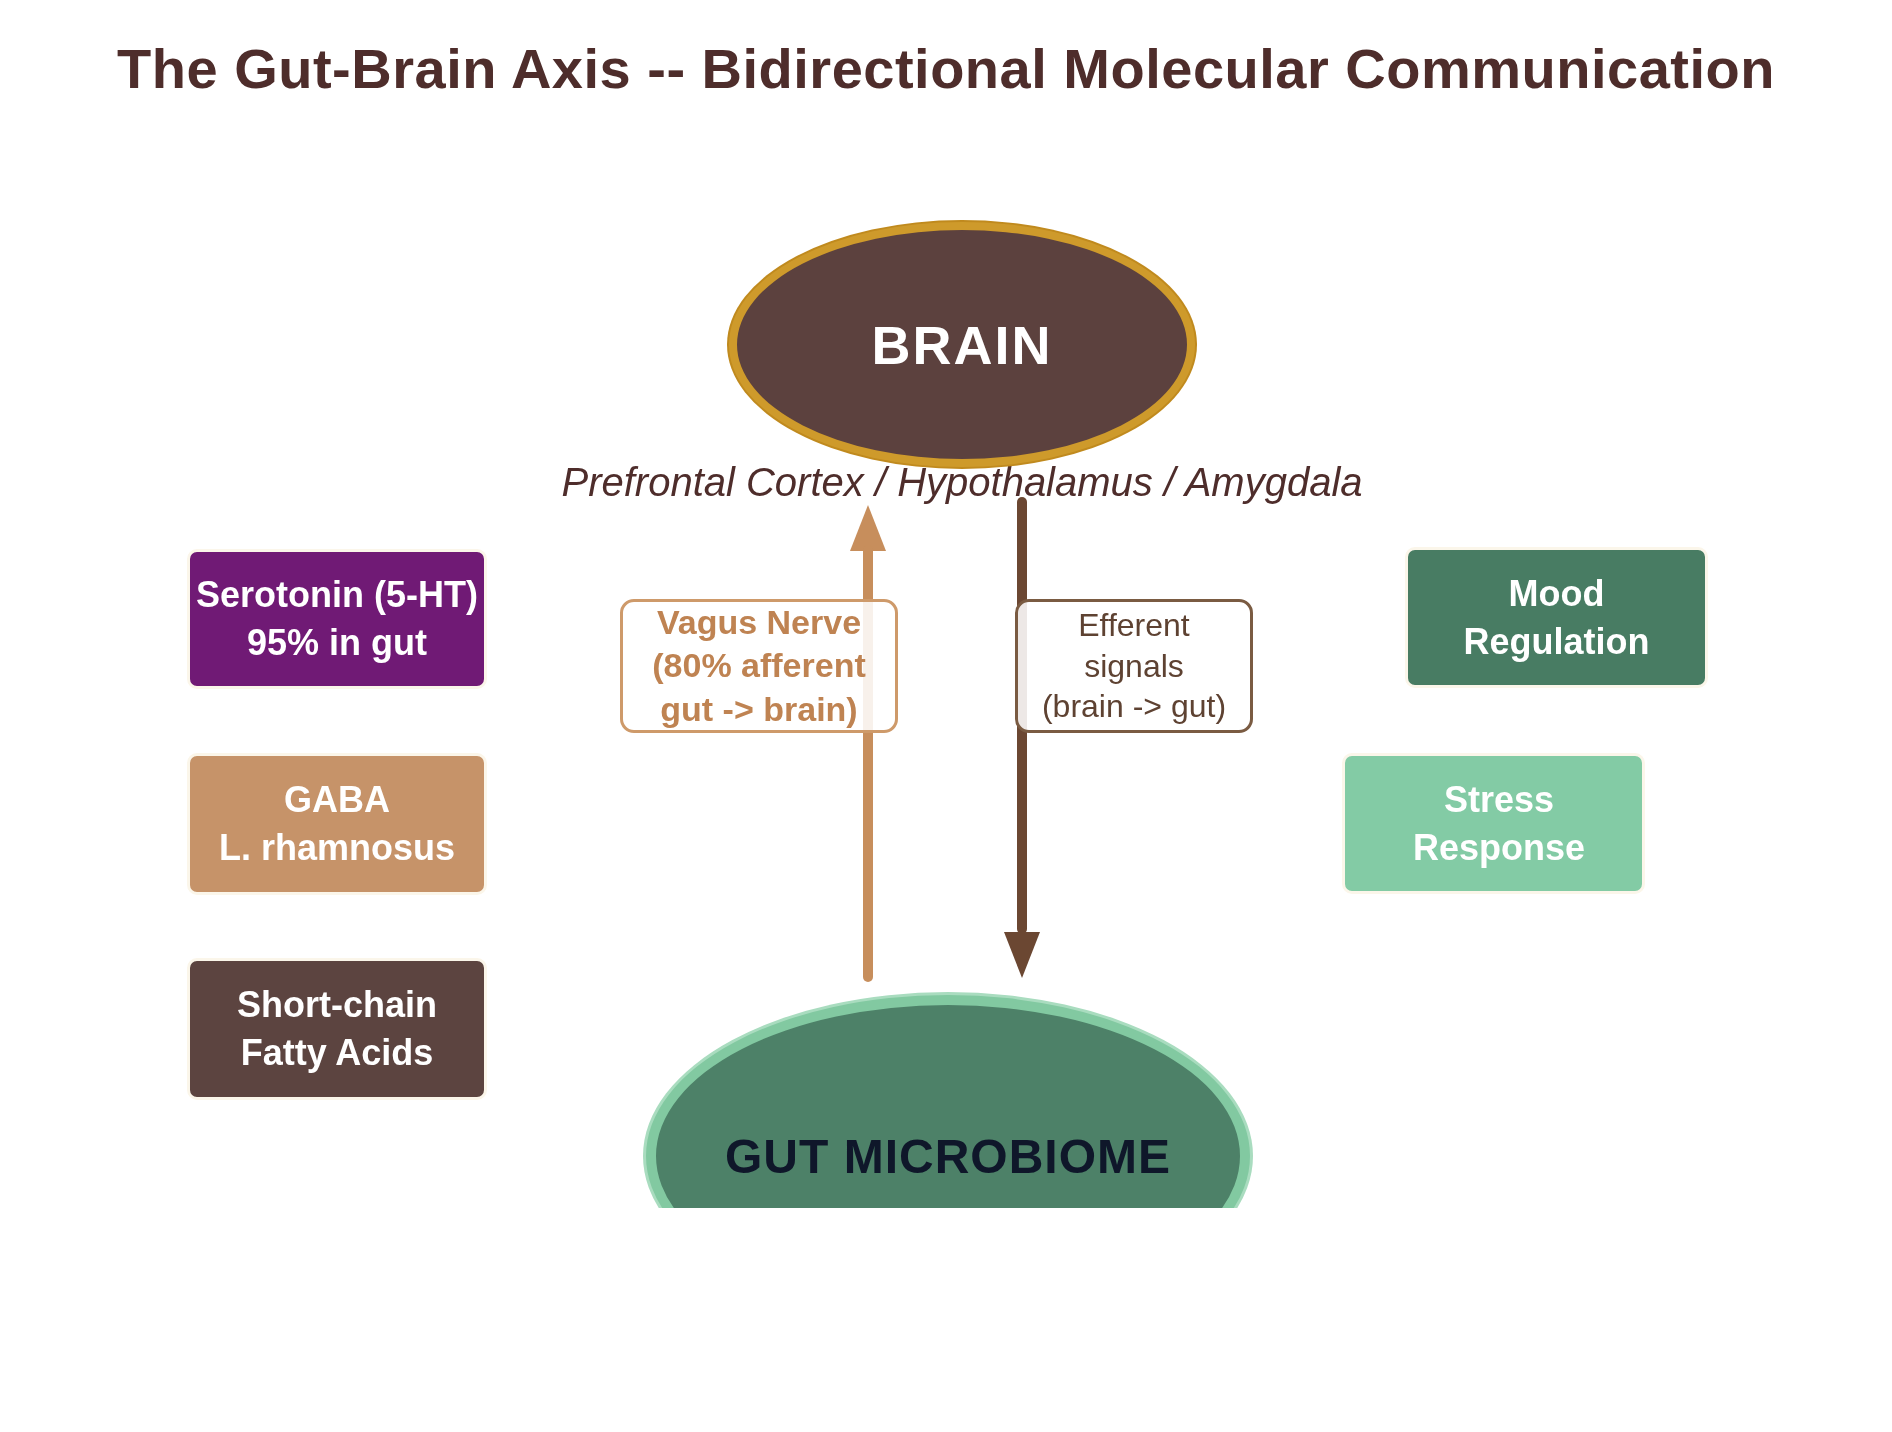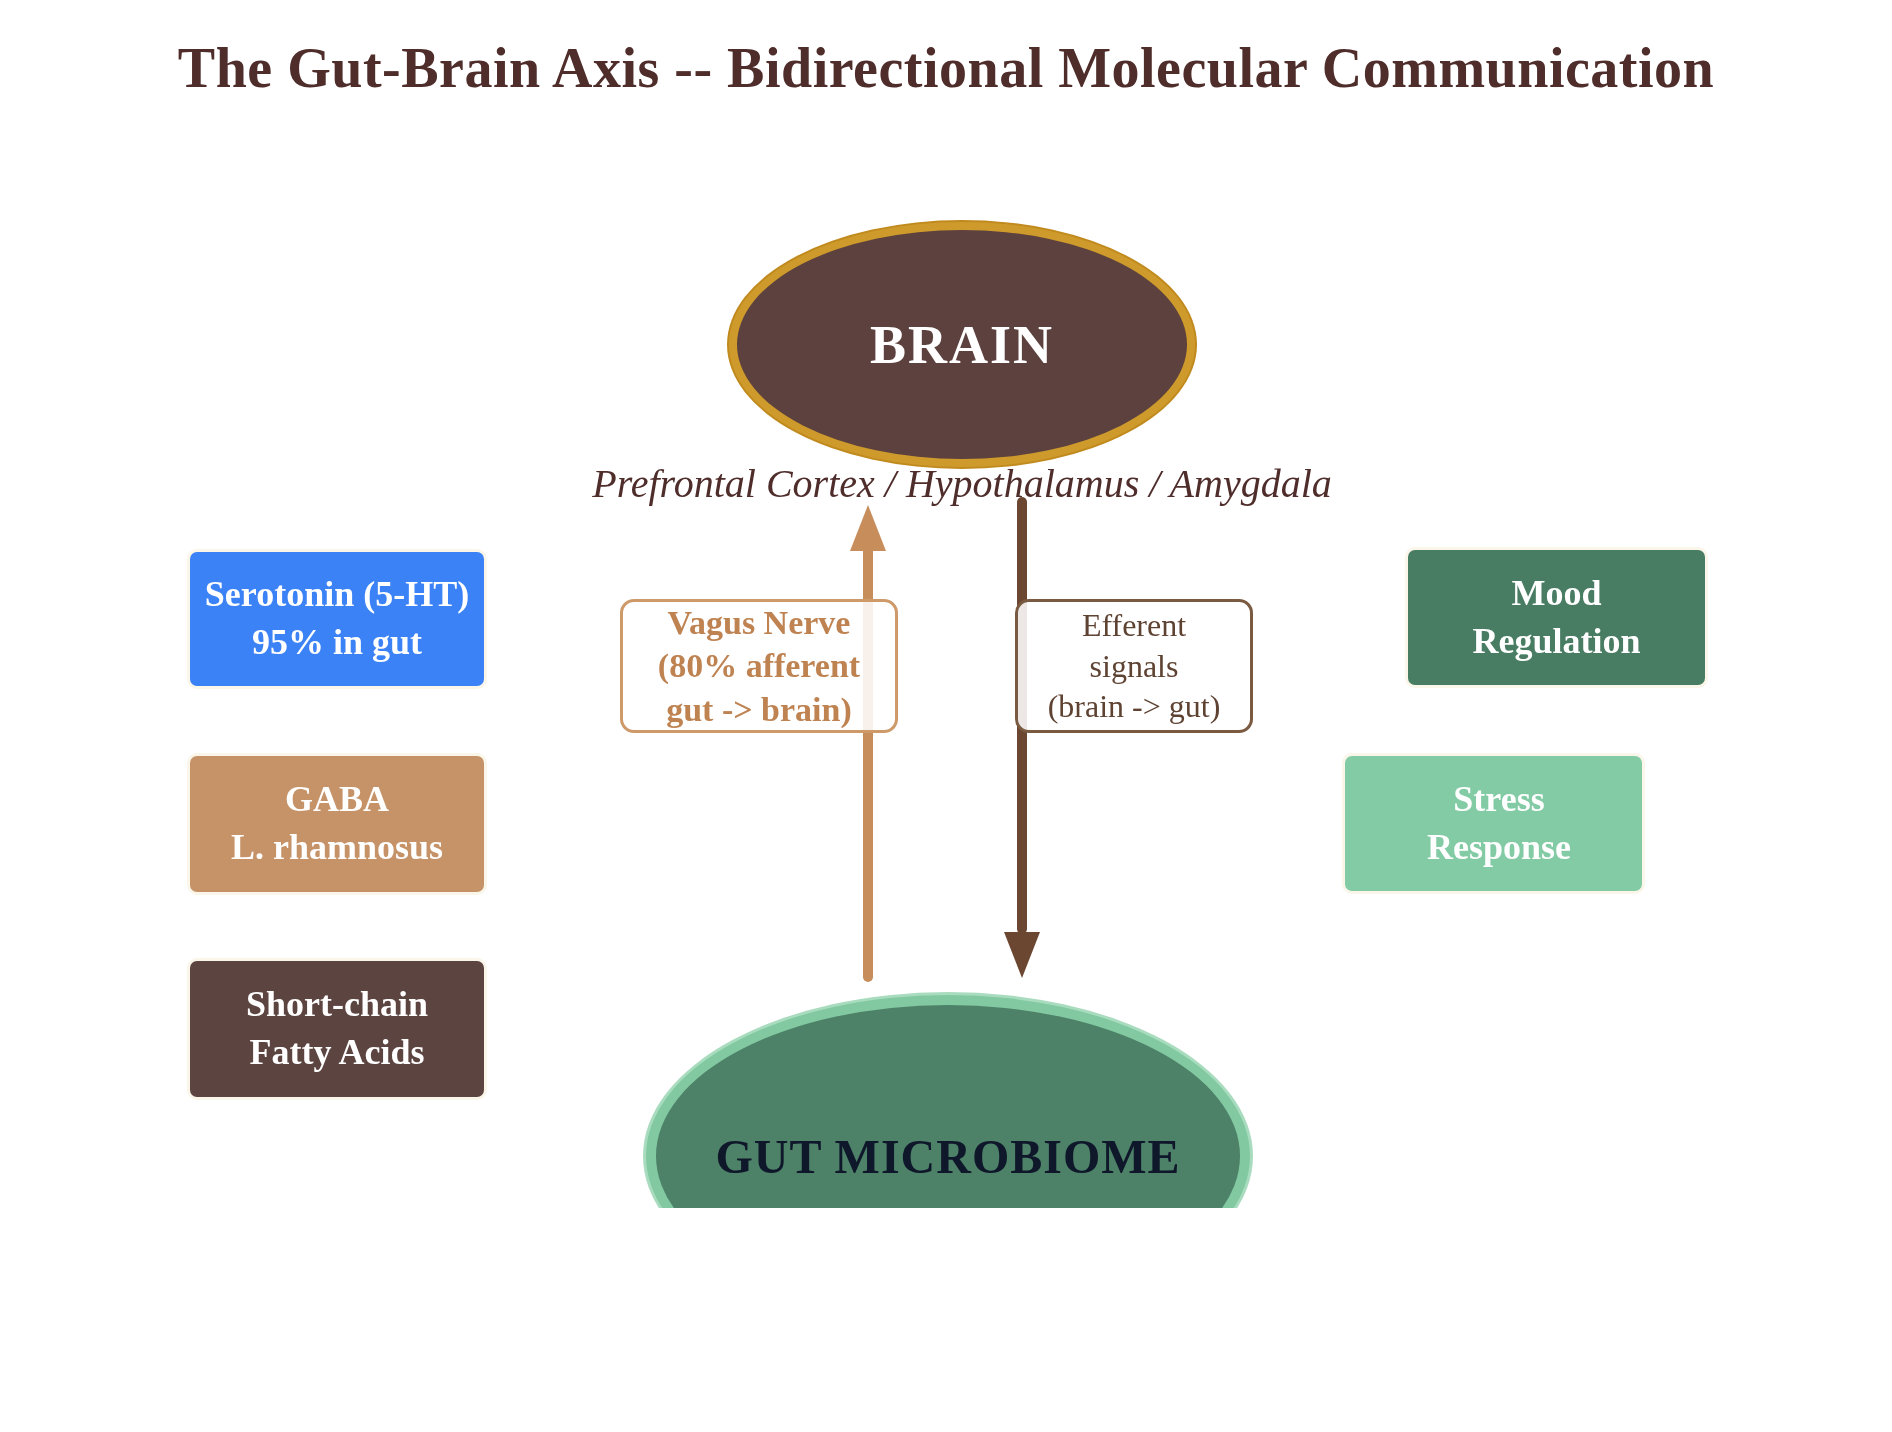--- a/index.html
+++ b/index.html
@@ -2,21 +2,21 @@
 <html><head>
 <meta charset="utf-8">
 <style>
   html,body{margin:0;padding:0;background:#ffffff;}
   .stage{
     position:relative;
     width:1892px;
     height:1208px;
     background:#ffffff;
     overflow:hidden;
-    font-family:Liberation Serif, serif;
+    font-family:Liberation Sans, sans-serif;
   }
   .abs{position:absolute;}
 
   .title{
     top:36px;left:0;width:100%;
     text-align:center;
     font-size:56px;
     font-weight:bold;
     letter-spacing:0.5px;
   }
@@ -122,21 +122,21 @@
 <div class="stage">
 
   <div class="abs title" style="color: rgb(78, 45, 43);">The Gut-Brain Axis -- Bidirectional Molecular Communication</div>
 
   <div class="abs ellipse brain-ellipse" style="background-color: rgb(92, 65, 62); border-color: rgb(206, 154, 43);">
     <div class="brain-label" style="color: rgb(255, 255, 255);">BRAIN</div>
   </div>
 
   <div class="abs subtitle" style="color: rgb(78, 45, 43);">Prefrontal Cortex / Hypothalamus / Amygdala</div>
 
-  <div class="abs side-box left-1" style="background-color: #3b82f6;">
+  <div class="abs side-box left-1" style="background-color: #701a75;">
     <div class="bx-line">Serotonin (5-HT)</div>
     <div class="bx-line">95% in gut</div>
   </div>
   <div class="abs side-box left-2" style="background-color: rgb(198, 147, 105);">
     <div class="bx-line">GABA</div>
     <div class="bx-line">L. rhamnosus</div>
   </div>
   <div class="abs side-box left-3" style="background-color: rgb(92, 68, 64);">
     <div class="bx-line">Short-chain</div>
     <div class="bx-line">Fatty Acids</div>

